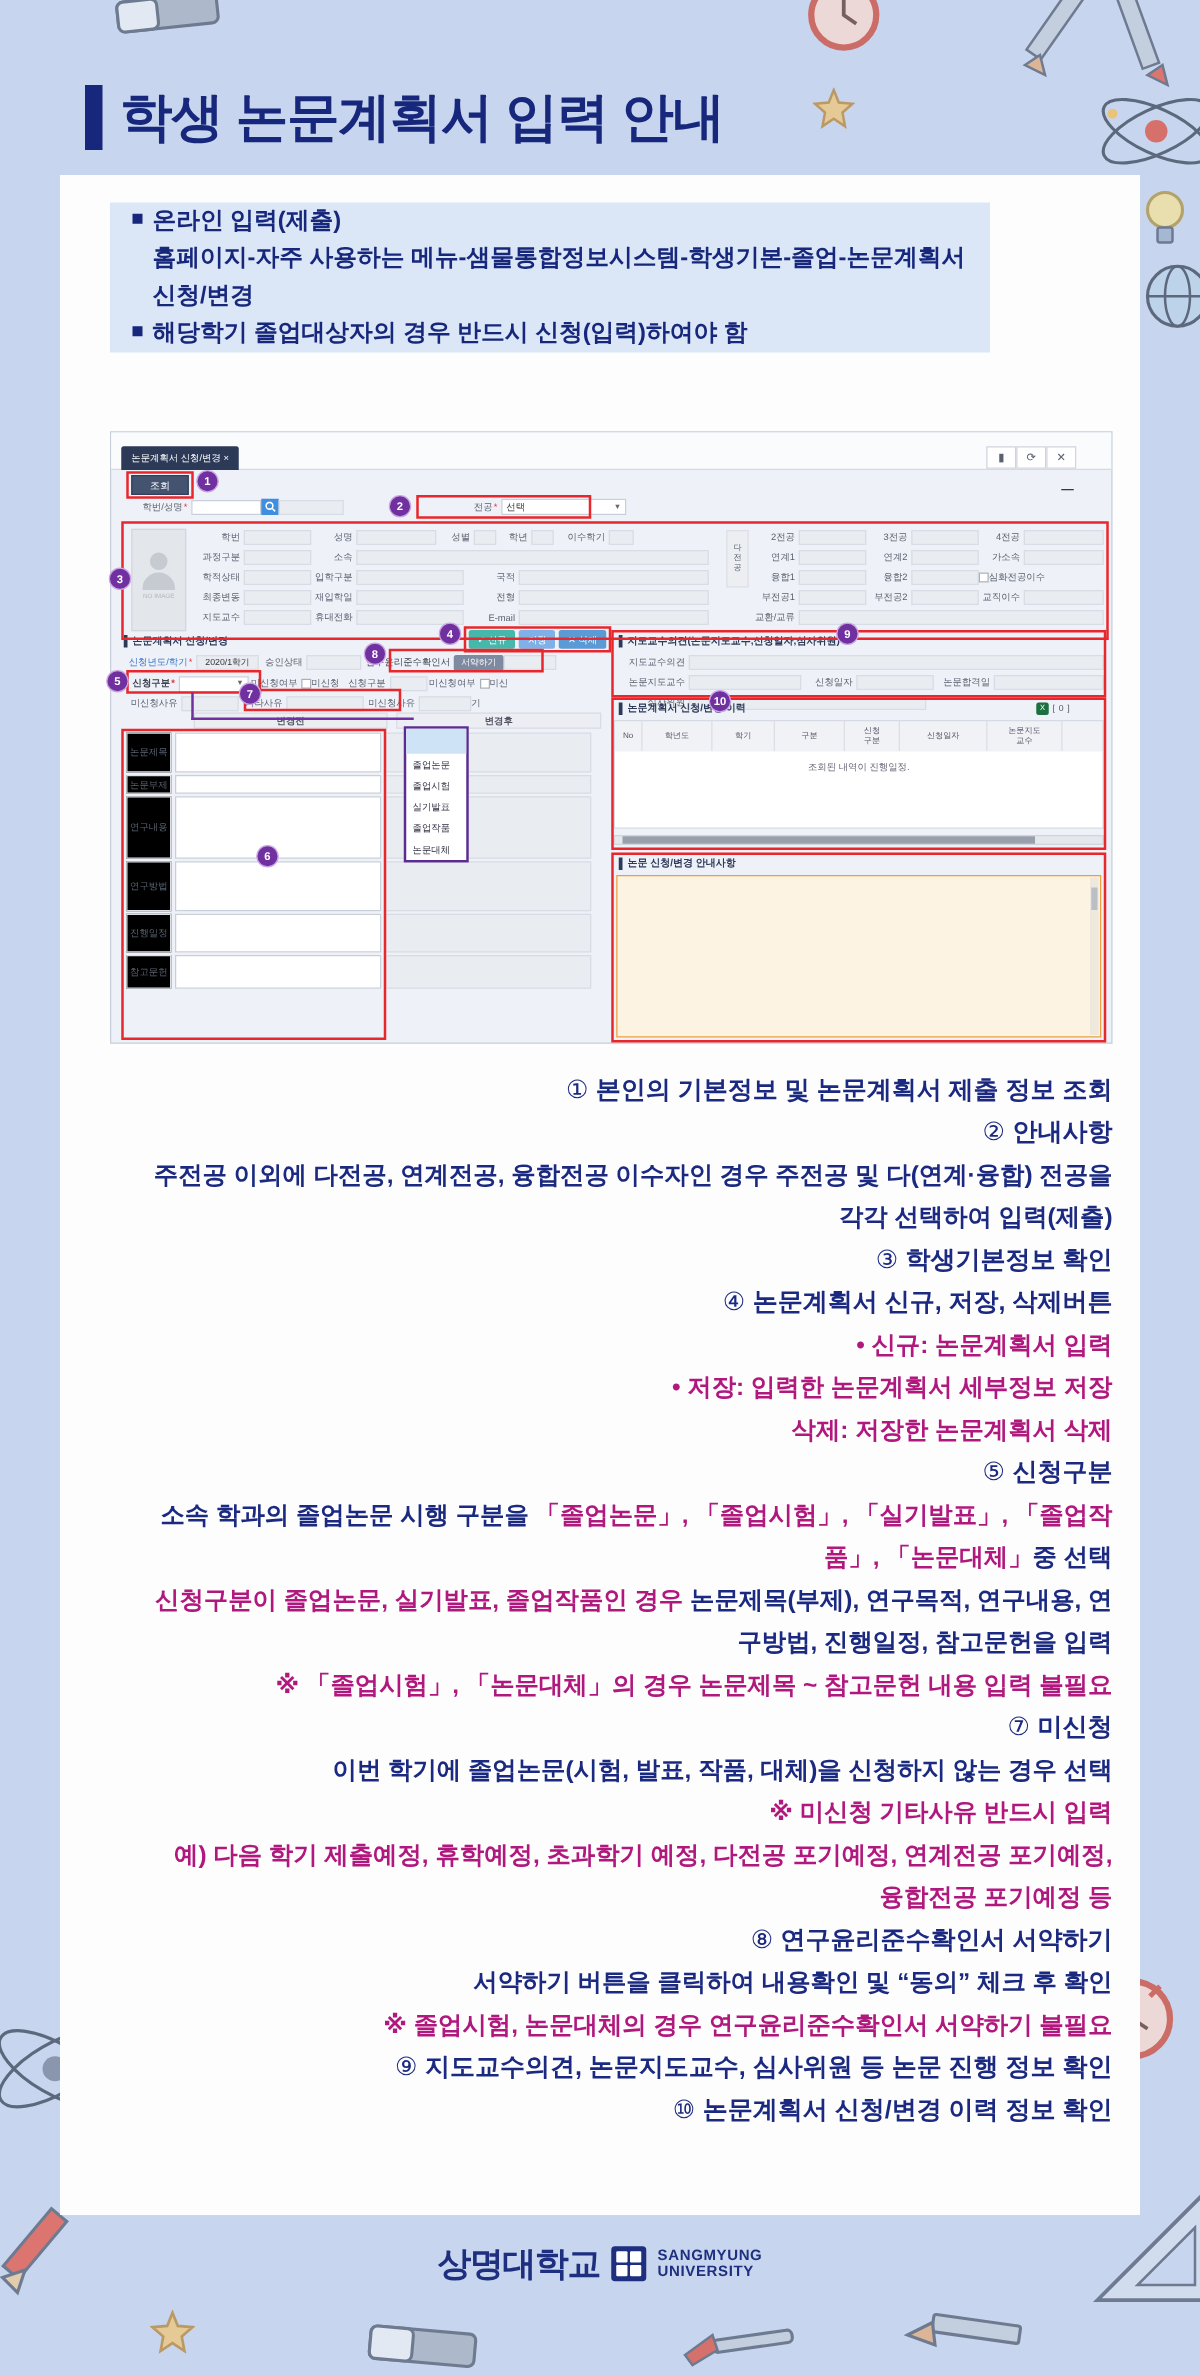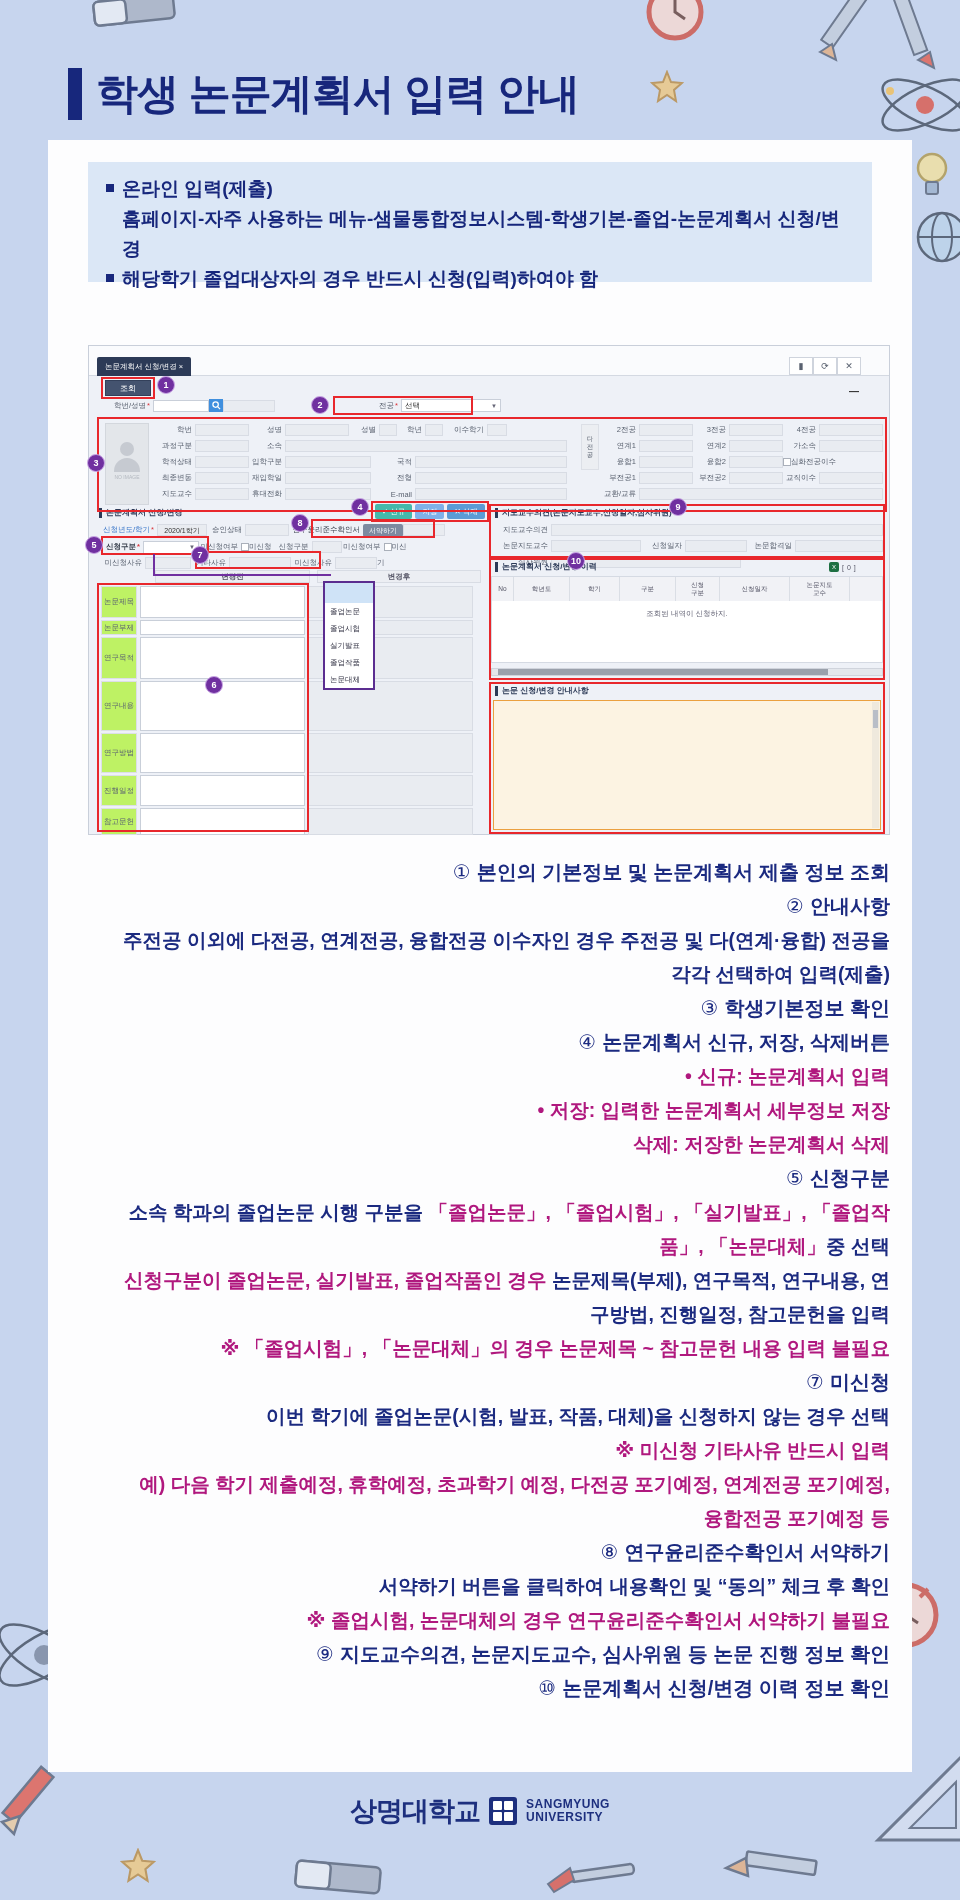--- a/index.html
+++ b/index.html
@@ -12,21 +12,21 @@
   }
   
   .doodle { position:absolute; opacity:.85; }
   
   .title-wrap { position:absolute; left:68px; top:66px; display:flex; align-items:center; }
   .title-bar { width:14px; height:52px; background:#17277c; margin-right:14px; }
   .page-title { font-size:42px; font-weight:800; color:#17277c; letter-spacing:-1px; }
   
   .card { position:absolute; left:48px; top:140px; width:864px; height:1632px; background:#fdfdfe; }
   
-  .infobox { position:absolute; left:40px; top:22px; width:784px; height:120px; background:#dbe7f6; padding:12px 18px; }
+  .infobox { position:absolute; left:40px; top:22px; width:704px; height:120px; background:#dbe7f6; padding:0 18px; }
   .ib-item { color:#17277c; font-size:19px; line-height:30px; }
   .ib-head { display:flex; align-items:baseline; font-weight:800; }
   .ib-sq { display:inline-block; width:8px; height:8px; background:#17277c; margin-right:8px; position:relative; top:-3px; flex:none; }
   .ib-desc { font-weight:600; padding-left:16px; }
   
   .shot { position:absolute; left:40px; top:205px; width:802px; height:490px; background:#eef1f7; border:1px solid #c9cfda; font-size:7.5px; color:#444; }
   .tabbar { position:absolute; left:0; top:0; width:100%; height:30px; background:#fafbfd; border-bottom:1px solid #d4d9e2; }
   .tab { position:absolute; left:8px; top:11px; height:19px; background:#2c3a57; color:#fff; font-size:7.5px; line-height:19px; padding:0 8px; border-radius:2px 2px 0 0; }
   .winicons { position:absolute; right:28px; top:11px; display:flex; }
   .winicon { width:24px; height:18px; background:#fff; border:1px solid #cfd4dd; display:flex; align-items:center; justify-content:center; color:#5a6270; font-size:9px; }
@@ -44,21 +44,21 @@
   .photo { position:absolute; left:16px; top:77px; width:44px; height:82px; background:#e3e6ea; border:1px solid #d3d7dd; overflow:hidden; text-align:center; }
   .photo .head { width:14px; height:14px; border-radius:50%; background:#c6cad1; margin:18px auto 2px; }
   .photo .bodyshape { width:26px; height:14px; border-radius:13px 13px 0 0; background:#c6cad1; margin:0 auto; }
   .noimg { font-size:5px; color:#b3b8bf; margin-top:2px; }
   .sect-title { font-size:8px; font-weight:700; color:#2c3a57; border-left:3px solid #2c3a57; padding-left:4px; line-height:10px; white-space:nowrap; }
   .btn-sm { height:15px; color:#fff; font-size:7.5px; display:flex; align-items:center; justify-content:center; padding:0 7px; border-radius:2px; }
   .chk { width:8px; height:8px; background:#fff; border:1px solid #aab0ba; flex:none; }
   .chklbl { color:#5a6270; white-space:nowrap; }
   .colhead { background:#eceef3; border:1px solid #d8dce4; text-align:center; color:#556; height:13px; line-height:12px; font-weight:700; }
   .fldrow { display:flex; gap:3px; margin-bottom:2px; }
-  .fldlbl { width:36px; background:#bef264; border:1px solid #dcdfe6; color:#5a6270; display:flex; align-items:center; justify-content:center; flex:none; }
+  .fldlbl { width:36px; background:#000000; border:1px solid #dcdfe6; color:#5a6270; display:flex; align-items:center; justify-content:center; flex:none; }
   .redbox { position:absolute; border:2px solid #e8272c; pointer-events:none; }
   .badge { position:absolute; width:18px; height:18px; border-radius:50%; background:#7030a0; border:1px solid #c9a6e4; color:#fff; font-size:9px; font-weight:700; display:flex; align-items:center; justify-content:center; z-index:30; }
   .pline { position:absolute; background:#7030a0; z-index:25; }
   .ddpanel { position:absolute; left:234px; top:235px; width:52px; background:#fff; border:2px solid #5b2d90; z-index:26; }
   .dditem { height:17px; line-height:17px; padding-left:5px; color:#334; font-size:7.5px; }
   .dditem.hl { background:#cfe3f7; height:20px; }
   .hgrid-head { display:flex; background:#f1f2f6; border:1px solid #d5dae3; border-bottom:1px solid #d5dae3; }
   .hcell { border-right:1px solid #dadee5; color:#556; font-size:6.5px; text-align:center; white-space:pre-line; display:flex; align-items:center; justify-content:center; height:24px; flex:none; line-height:8px; }
   .excel { width:10px; height:10px; background:#1d6f42; border-radius:2px; color:#fff; font-size:6px; display:flex; align-items:center; justify-content:center; }
   .scrollbar-h { position:absolute; left:402px; top:322px; width:392px; height:8px; background:#e4e7ec; border:1px solid #d0d4dc; }
@@ -357,25 +357,20 @@
           <div class="fldlbl" style="height: 32px;">논문제목</div>
           <div class="swhite" style="width: 165px; height: 32px;"></div>
           <div class="sbox" style="width: 165px; height: 32px;"></div>
         </div>
         <div class="fldrow">
           <div class="fldlbl" style="height: 15px;">논문부제</div>
           <div class="swhite" style="width: 165px; height: 15px;"></div>
           <div class="sbox" style="width: 165px; height: 15px;"></div>
         </div>
         <div class="fldrow">
-          <div class="fldlbl" style="height: 42px;">연구목적</div>
-          <div class="swhite" style="width: 165px; height: 42px;"></div>
-          <div class="sbox" style="width: 165px; height: 42px;"></div>
-        </div>
-        <div class="fldrow">
           <div class="fldlbl" style="height: 50px;">연구내용</div>
           <div class="swhite" style="width: 165px; height: 50px;"></div>
           <div class="sbox" style="width: 165px; height: 50px;"></div>
         </div>
         <div class="fldrow">
           <div class="fldlbl" style="height: 40px;">연구방법</div>
           <div class="swhite" style="width: 165px; height: 40px;"></div>
           <div class="sbox" style="width: 165px; height: 40px;"></div>
         </div>
         <div class="fldrow">
@@ -436,21 +431,21 @@
           <div class="hcell" style="width: 56px;">구분</div>
           <div class="hcell" style="width: 44px;">신청
 구분</div>
           <div class="hcell" style="width: 70px;">신청일자</div>
           <div class="hcell" style="width: 60px;">논문지도
 교수</div>
           <div class="hcell" style="flex: 1 1 0%; border-right: none;"></div>
         </div>
       </div>
     <div style="position:absolute;left:402px;top:255px;width:392px;height:62px;background:#fff;border:1px solid #d5dae3;border-top:none;text-align:center">
-      <div style="margin-top:8px;font-size:7.5px;color:#667">조회된 내역이 신청하지.</div>
+      <div style="margin-top:8px;font-size:7.5px;color:#667">조회된 내역이 진행일정.</div>
     </div>
     <div class="scrollbar-h">
         <span class="thumb"></span>
       </div>
 
     <div class="sect-title" style="position:absolute;left:406px;top:340px">논문 신청/변경 안내사항</div>
     <div class="cream">
       <div class="vscroll">
           <div class="vthumb"></div>
         </div>

